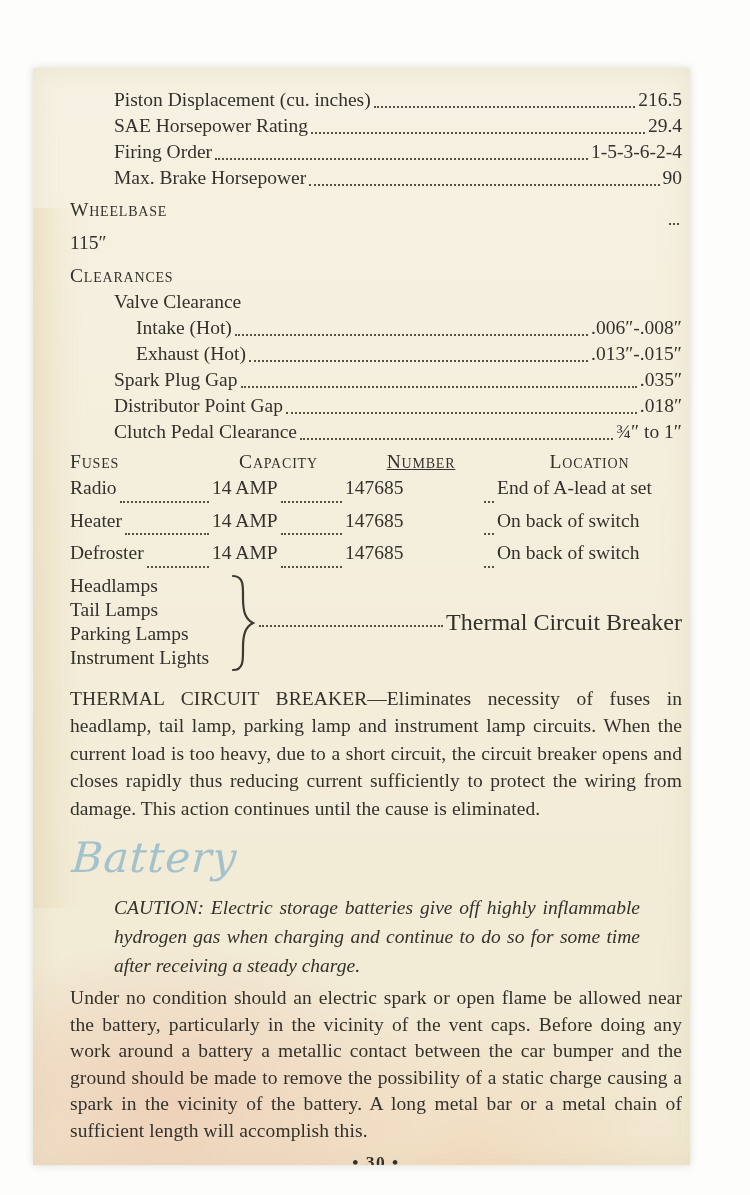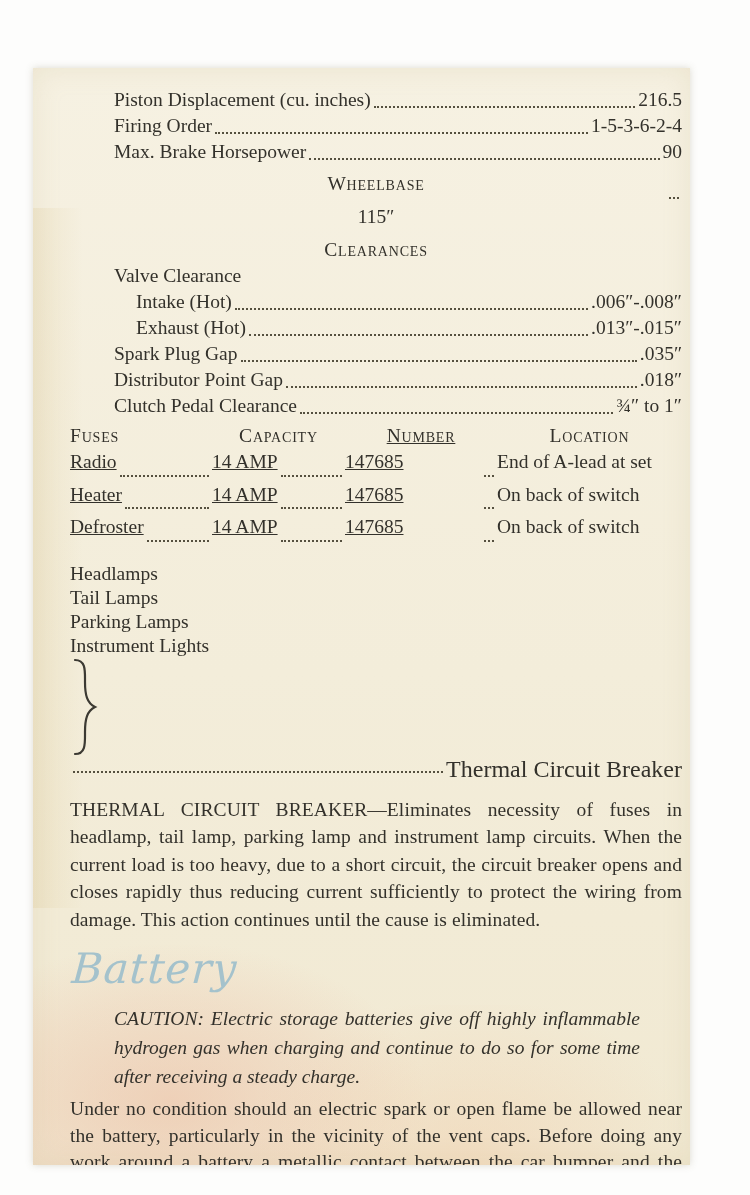--- a/index.html
+++ b/index.html
@@ -25,52 +25,52 @@
   .stain { position: absolute; pointer-events: none; }
   .stain-1 { left: -30px; bottom: -40px; width: 420px; height: 260px;
     background: radial-gradient(ellipse at 40% 60%, rgba(233,167,140,0.38) 0%, rgba(233,167,140,0.16) 45%, rgba(233,167,140,0) 72%); }
   .stain-2 { left: 220px; bottom: -60px; width: 430px; height: 220px;
     background: radial-gradient(ellipse at 50% 70%, rgba(240,190,150,0.30) 0%, rgba(240,190,150,0.10) 50%, rgba(240,190,150,0) 75%); }
   .stain-3 { left: -20px; top: 140px; width: 70px; height: 700px;
     background: linear-gradient(90deg, rgba(214,190,130,0.28), rgba(214,190,130,0)); }
 
   .content { position: relative; padding: 19px 8px 0 37px; }
 
-  .dotrow { display: flex; font-size: 19.5px; line-height: 26px; white-space: nowrap; align-items: center; }
+  .dotrow { display: flex; font-size: 19.5px; line-height: 26px; white-space: nowrap; }
   .dots {
     flex: 1; min-width: 10px;
     border-bottom: 2px dotted #55503f;
     margin: 0 3px 5px 3px;
     align-self: flex-end;
     height: 0;
   }
   .lbl, .val { white-space: nowrap; }
   .in1 { margin-left: 44px; }
   .in2 { margin-left: 66px; }
 
   .sc { font-variant: small-caps; letter-spacing: 0.8px; }
   .plainrow { font-size: 19.5px; line-height: 26px; }
 
   .wheelbase { margin-top: 6px; flex-direction: column; }
-  .clear-head { margin-top: 7px; text-align: center; }
+  .clear-head { margin-top: 7px; }
 
   .fuse-table { margin-top: 4px; }
   .fuse-hdr { display: flex; font-size: 19.5px; line-height: 26px; }
   .fh1 { width: 142px; }
   .fh2 { width: 133px; text-align: center; }
   .fh3 { width: 152px; text-align: center; text-decoration: underline; }
   .fh4 { flex: 1; text-align: center; }
   .fuse-row { display: flex; font-size: 19.5px; line-height: 25.5px; }
-  .fc { display: flex; text-decoration: underline; }
+  .fc { display: flex; }
   .fc1 { width: 142px; }
   .fc2 { width: 133px; }
   .fc3 { width: 152px; flex-direction: column; }
   .fc4 { flex: 1; white-space: nowrap; }
 
-  .lamp-group { display: flex; margin-top: 15px; flex-direction: column; }
+  .lamp-group { display: flex; margin-top: 1px; }
   .lamp-col { width: 158px; font-size: 19.5px; line-height: 24px; }
   .brace { flex: 0 0 auto; margin-left: 2px; }
   .breaker-line { flex: 1; display: flex; align-items: center; }
   .breaker-line .dots { align-self: center; margin-bottom: -6px; }
   .breaker-label { white-space: nowrap; font-size: 24px; }
 
   .para {
     margin-top: 13px;
     font-size: 19.5px;
     line-height: 27.5px;
@@ -119,20 +119,25 @@
     <div class="stain stain-2"></div>
     <div class="stain stain-3"></div>
 
     <div class="content">
 
       <div>
         <div class="dotrow in1">
           <span class="lbl">Piston Displacement (cu. inches)</span>
           <span class="dots"></span>
           <span class="val">216.5</span>
+        </div>
+        <div class="dotrow in1">
+          <span class="lbl">SAE Horsepower Rating</span>
+          <span class="dots"></span>
+          <span class="val">29.4</span>
         </div>
         <div class="dotrow in1">
           <span class="lbl">Firing Order</span>
           <span class="dots"></span>
           <span class="val">1-5-3-6-2-4</span>
         </div>
         <div class="dotrow in1">
           <span class="lbl">Max. Brake Horsepower</span>
           <span class="dots"></span>
           <span class="val">90</span>

